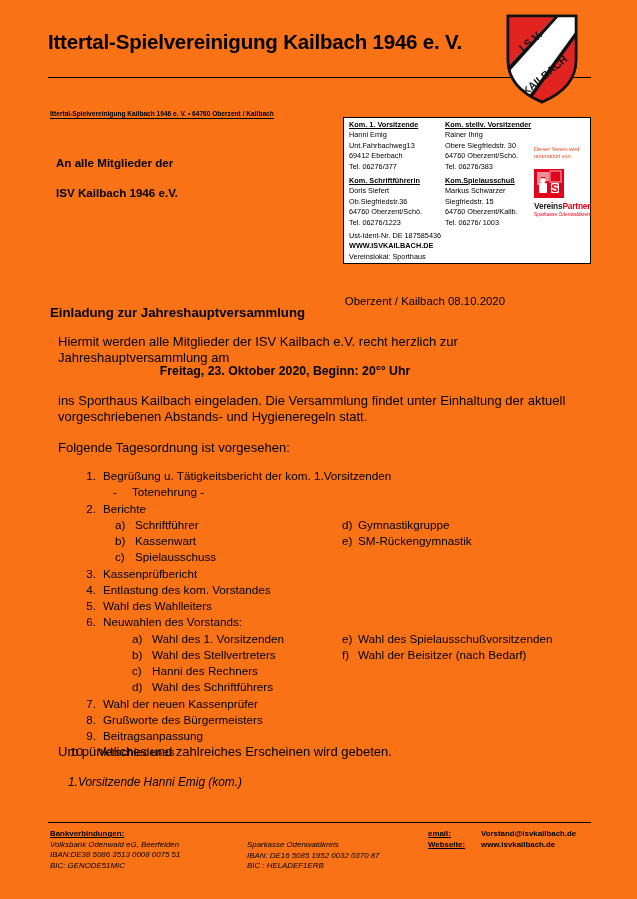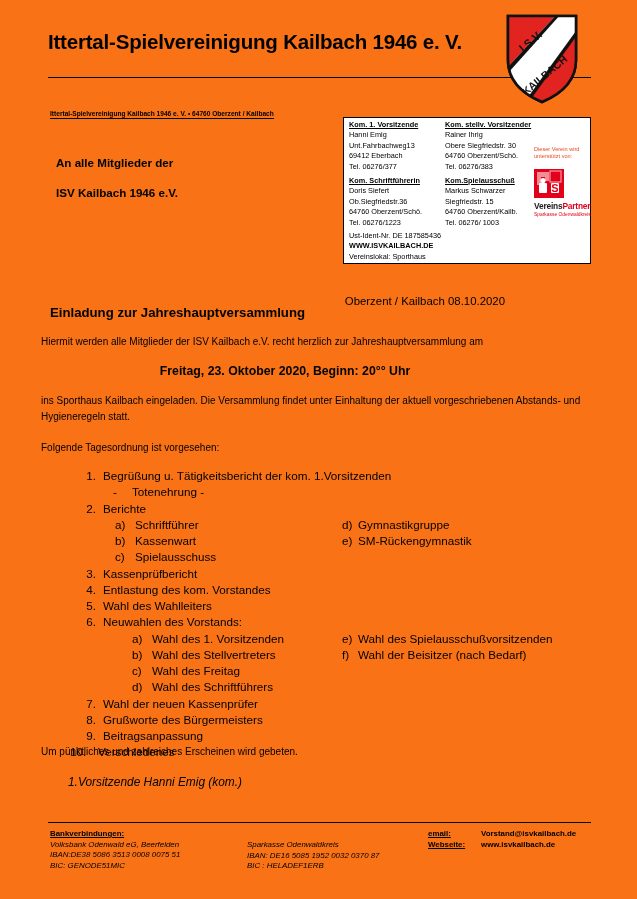--- a/index.html
+++ b/index.html
@@ -164,23 +164,23 @@
     left: 50px;
     top: 305px;
     font-size: 13.2px;
     font-weight: bold;
     white-space: nowrap;
   }
 
   
   .body-block {
     position: absolute;
-    left: 41px;
+    left: 58px;
     width: 548px;
-    font-size: 10px;
+    font-size: 13px;
     line-height: 16.4px;
   }
   .p-intro  { top: 334px; }
   .p-center {
     top: 363px;
     left: 50px;
     width: 470px;
     text-align: center;
     font-weight: bold;
     font-size: 12.3px;
@@ -418,21 +418,21 @@
 
     <div class="ag-row">
       <span class="ag-subb-marker">b)</span>
       <span class="ag-subb-txt">Wahl des Stellvertreters</span>
       <span class="ag-subb2-marker">f)</span>
       <span class="ag-subb2-txt">Wahl der Beisitzer (nach Bedarf)</span>
     </div>
 
     <div class="ag-row">
       <span class="ag-subb-marker">c)</span>
-      <span class="ag-subb-txt">Wahl des Freitag</span>
+      <span class="ag-subb-txt">Hanni des Rechners</span>
     </div>
 
     <div class="ag-row">
       <span class="ag-subb-marker">d)</span>
       <span class="ag-subb-txt">Wahl des Schriftführers</span>
     </div>
 
     <div class="ag-row">
       <span class="ag-num">7.</span>
       <span class="ag-txt">Wahl der neuen Kassenprüfer</span>

